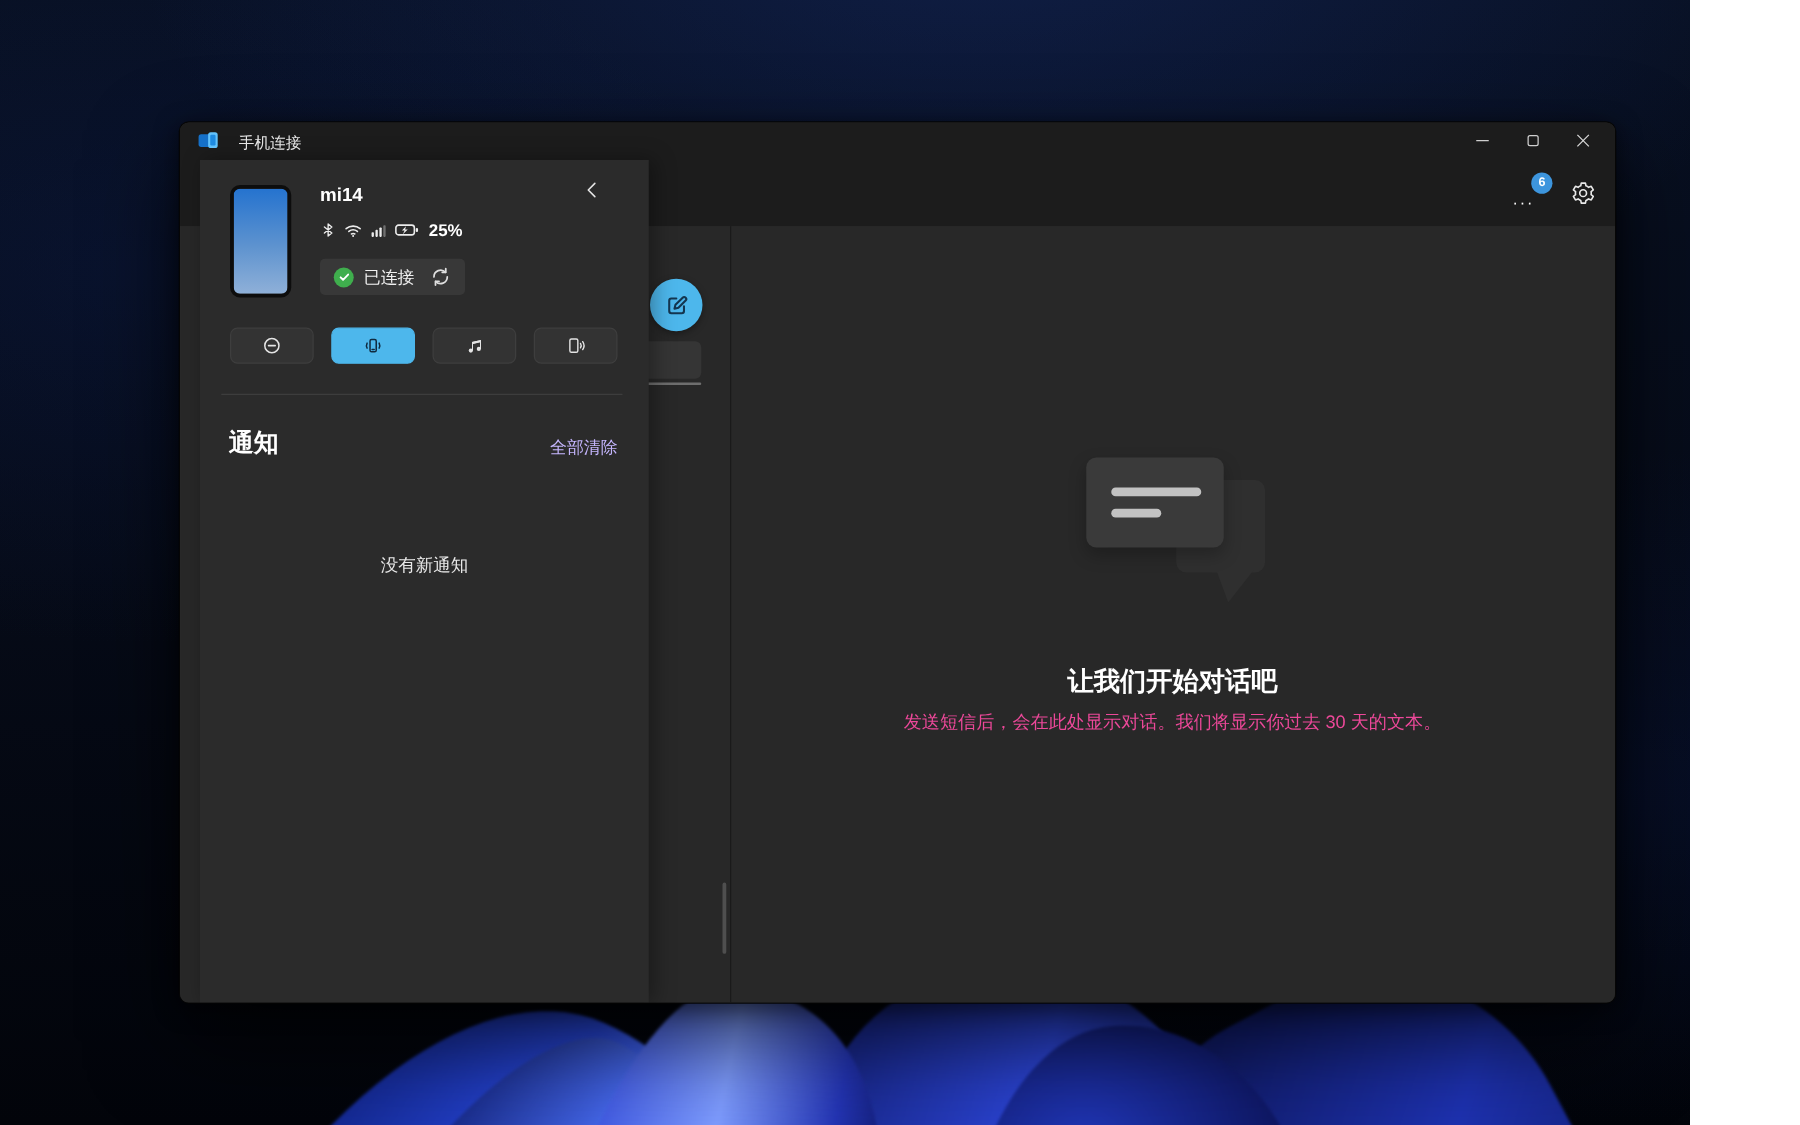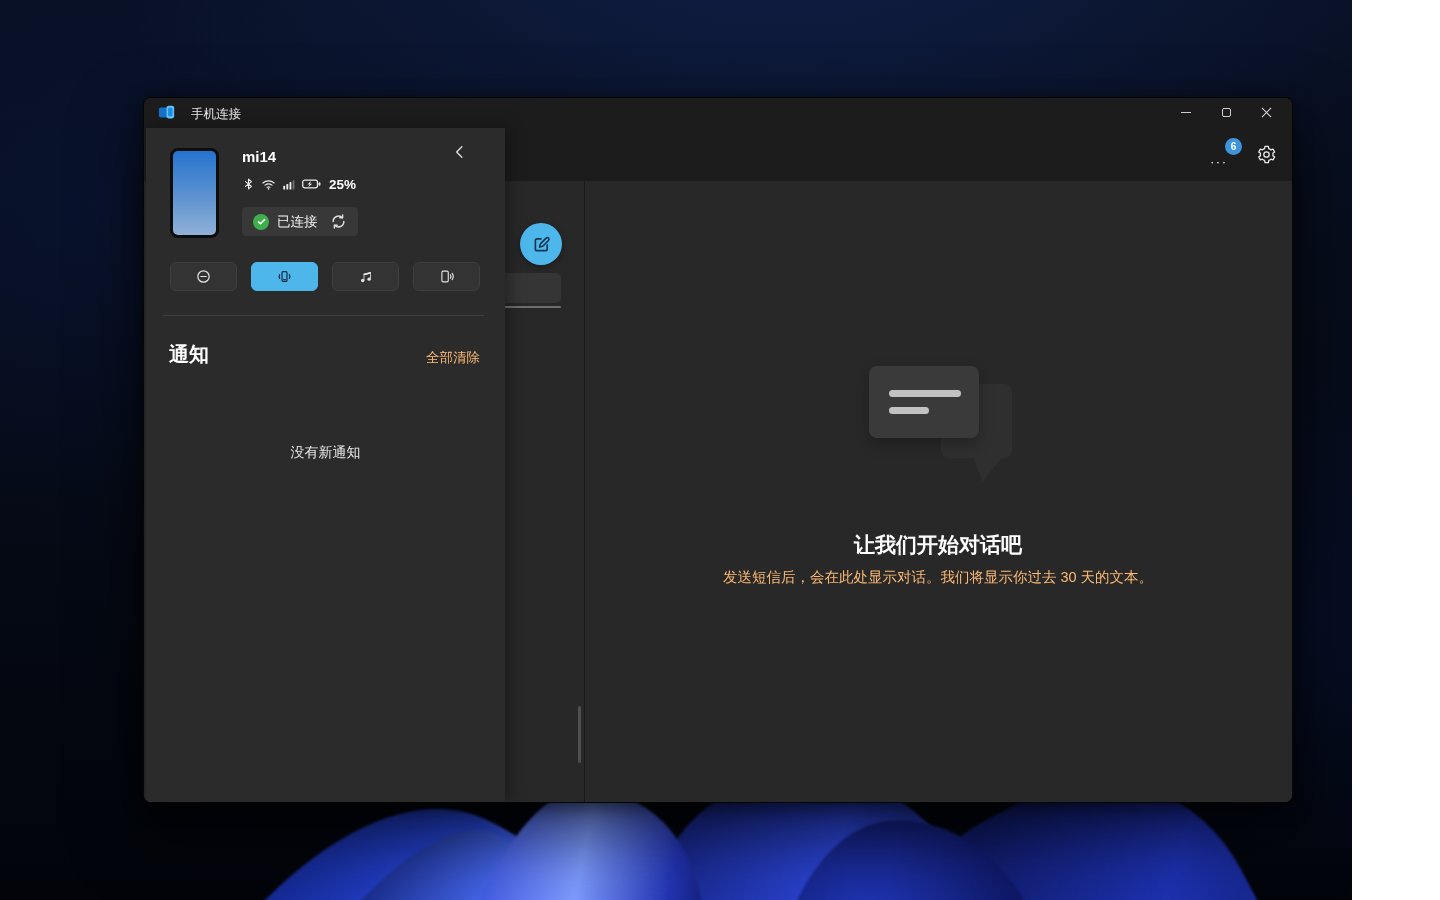--- a/index.html
+++ b/index.html
@@ -84,26 +84,26 @@
     background:#2f2f2f; clip-path:polygon(0 0,100% 0,32% 100%); }
   .bubble-front { position:absolute; left:285px; top:185px; width:110px; height:72px;
     background:#3a3a3a; border-radius:8px; box-shadow:0 6px 14px rgba(0,0,0,.25); }
   .bub-line1 { position:absolute; left:20px; top:24px; width:72px; height:7px;
     border-radius:4px; background:#c2c2c2; }
   .bub-line2 { position:absolute; left:20px; top:41px; width:40px; height:7px;
     border-radius:4px; background:#c2c2c2; }
   .empty-title { position:absolute; left:0; right:0; top:350px; text-align:center;
     font-size:21px; font-weight:bold; color:#fff; }
   .empty-subtitle { position:absolute; left:0; right:0; top:387px; text-align:center;
-    font-size:14.5px; color:#fdba74; }
+    font-size:14.5px; color:#ec4899; }
   .footer-hint { position:absolute; left:0; right:0; top:578px; text-align:center;
     font-size:13px; color:#9a9a9a; }
 
   
-  .device-panel { position:absolute; left:2px; top:30px; width:359px; bottom:0; z-index:30;
+  .device-panel { position:absolute; left:16px; top:30px; width:359px; bottom:0; z-index:30;
     background:#2b2b2b; box-shadow:4px 0 16px rgba(0,0,0,.35); }
   .phone-thumb { position:absolute; left:24px; top:20px; width:49px; height:90px;
     border:3px solid #0d0d0d; border-radius:8px;
     background:linear-gradient(180deg,#2573cf 0%,#5e93cf 55%,#8fb0d8 100%); }
   .device-name { position:absolute; left:96px; top:20px; font-size:15px; font-weight:bold;
     color:#fff; }
   .status-row { position:absolute; left:96px; top:47px; display:flex; align-items:center;
     gap:5px; height:18px; }
   .status-row svg { display:block; }
   .battery-text { font-size:13.5px; font-weight:600; color:#fff; margin-left:3px; }
@@ -116,21 +116,21 @@
   .back-btn { position:absolute; left:305px; top:15px; width:20px; height:20px; }
 
   .panel-toolbar { position:absolute; left:24px; top:134px; display:flex; gap:14px; }
   .tool-btn { width:67px; height:29px; border-radius:6px; background:#333333;
     border:1px solid #3e3e3e; display:flex; align-items:center; justify-content:center; }
   .tool-btn.active { background:#4db7ec; border-color:#4db7ec; }
   .panel-divider { position:absolute; left:17px; right:21px; top:187px; height:1px;
     background:#3d3d3d; }
   .notif-title { position:absolute; left:23px; top:213px; font-size:20px; font-weight:bold;
     color:#fff; }
-  .clear-all { position:absolute; right:25px; top:221px; font-size:13.5px; color:#fdba74; }
+  .clear-all { position:absolute; right:25px; top:221px; font-size:13.5px; color:#c4b5fd; }
   .no-notif { position:absolute; left:0; right:0; top:268px; text-align:center;
     font-size:14px; color:#e8e8e8;margin-top:48px; }
 </style>
 </head>
 <body>
 
 <div class="desktop">
   <div class="wallpaper">
     <div class="petal p1"></div>
     <div class="petal p6"></div>

